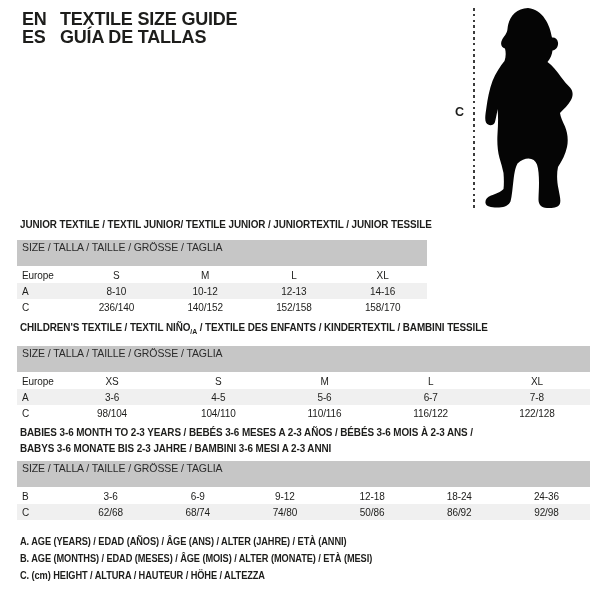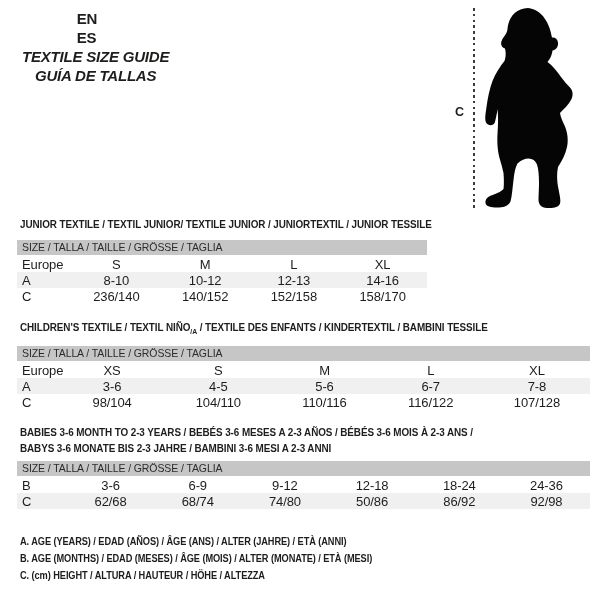--- a/index.html
+++ b/index.html
@@ -2,41 +2,41 @@
 <html><head>
 <meta charset="utf-8">
 <style>
   html,body{margin:0;padding:0;background:#fff;}
   .canvas{position:relative;width:600px;height:600px;background:#ffffff;overflow:hidden;
           font-family:"Liberation Sans","DejaVu Sans",sans-serif;color:#1d1d1b;}
   .abs{position:absolute;}
 
   
   .lang-list{left:22px;top:10px;}
-  .lang-row{display:flex;height:18.5px;align-items:center;font-weight:700;font-size:15px;letter-spacing:-0.2px;flex-direction:column;}
+  .lang-row{display:flex;height:18.5px;align-items:center;font-weight:700;font-size:18px;letter-spacing:-0.2px;}
   .lang-code{width:38px;flex:0 0 38px;}
-  .lang-label{white-space:nowrap;font-style:italic;}
+  .lang-label{white-space:nowrap;}
 
   
   .figure{left:450px;top:4px;width:145px;height:212px;}
   .dash-line{position:absolute;left:23px;top:4px;width:2px;height:201px;
              background:repeating-linear-gradient(#3c3c3c 0 2.5px,transparent 2.5px 5.8px);}
   .measure-c{position:absolute;left:5px;top:101px;font-weight:700;font-size:12.5px;}
   .baby-svg{position:absolute;left:30px;top:2px;}
 
   
   .sec-title{font-weight:700;font-size:11.5px;white-space:nowrap;letter-spacing:-0.1px;
              transform:scaleX(0.86);transform-origin:left top;line-height:15.5px;}
   .sub{font-size:8px;position:relative;top:2.5px;}
 
   
   .size-table{position:absolute;}
-  .size-bar{background:#c6c6c6;height:15px;line-height:15px;font-size:10.5px;padding-left:5px;
+  .size-bar{background:#c6c6c6;height:26px;line-height:15px;font-size:10.5px;padding-left:5px;
             color:#2b2b2b;margin-bottom:1px;letter-spacing:-0.1px;}
-  .trow{display:flex;height:16px;align-items:center;font-size:13px;letter-spacing:-0.1px;}
+  .trow{display:flex;height:16px;align-items:center;font-size:10px;letter-spacing:-0.1px;}
   .trow.stripe{background:#f0f0f0;}
   .tlabel{padding-left:5px;flex:0 0 auto;}
   .jr .tlabel{width:50px;}
   .ch .tlabel{width:37px;}
   .bb .tlabel{width:45px;}
   .tcell{flex:1;text-align:center;}
 
   
   .legend{left:20px;top:533px;font-weight:700;font-size:11px;line-height:17px;white-space:nowrap;
           transform:scaleX(0.84);transform-origin:left top;letter-spacing:-0.1px;}
@@ -149,21 +149,21 @@
       <span class="tcell">5-6</span>
       <span class="tcell">6-7</span>
       <span class="tcell">7-8</span>
     </div>
     <div class="trow">
       <span class="tlabel">C</span>
       <span class="tcell">98/104</span>
       <span class="tcell">104/110</span>
       <span class="tcell">110/116</span>
       <span class="tcell">116/122</span>
-      <span class="tcell">107/128</span>
+      <span class="tcell">122/128</span>
     </div>
   </div>
 
   <div class="abs sec-title" style="left:20px;top:425px;">
     <div>BABIES 3-6 MONTH TO 2-3 YEARS / BEBÉS 3-6 MESES A 2-3 AÑOS / BÉBÉS 3-6 MOIS À 2-3 ANS /</div>
     <div>BABYS 3-6 MONATE BIS 2-3 JAHRE / BAMBINI 3-6 MESI A 2-3 ANNI</div>
   </div>
   <div class="size-table bb" style="left:17px;top:461px;width:573px;">
     <div class="size-bar">SIZE / TALLA / TAILLE / GRÖSSE / TAGLIA</div>
     <div class="trow">

